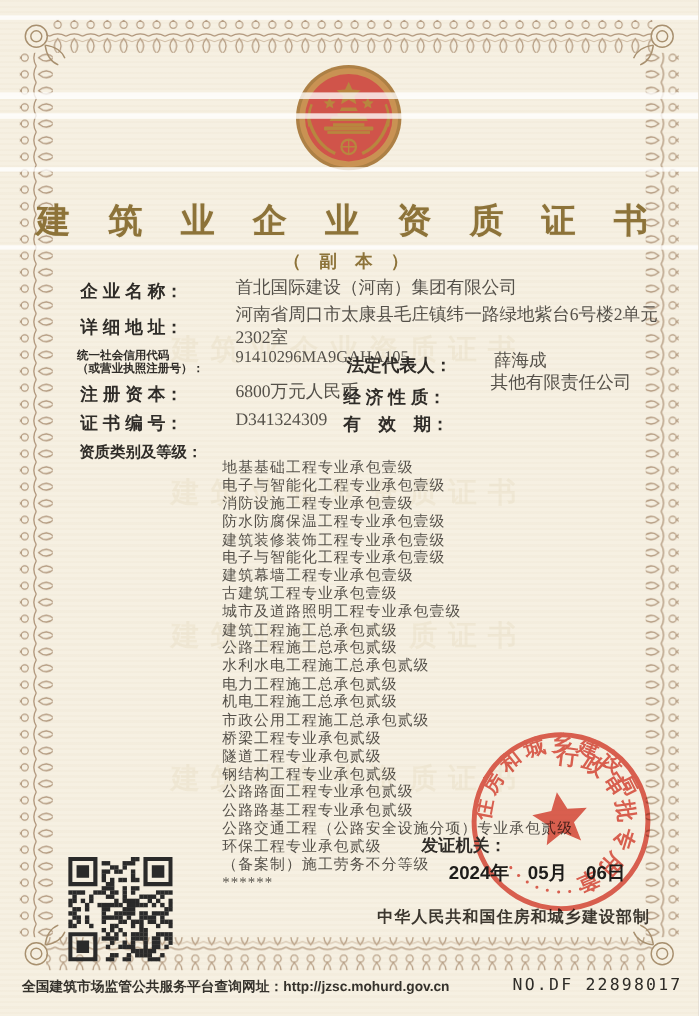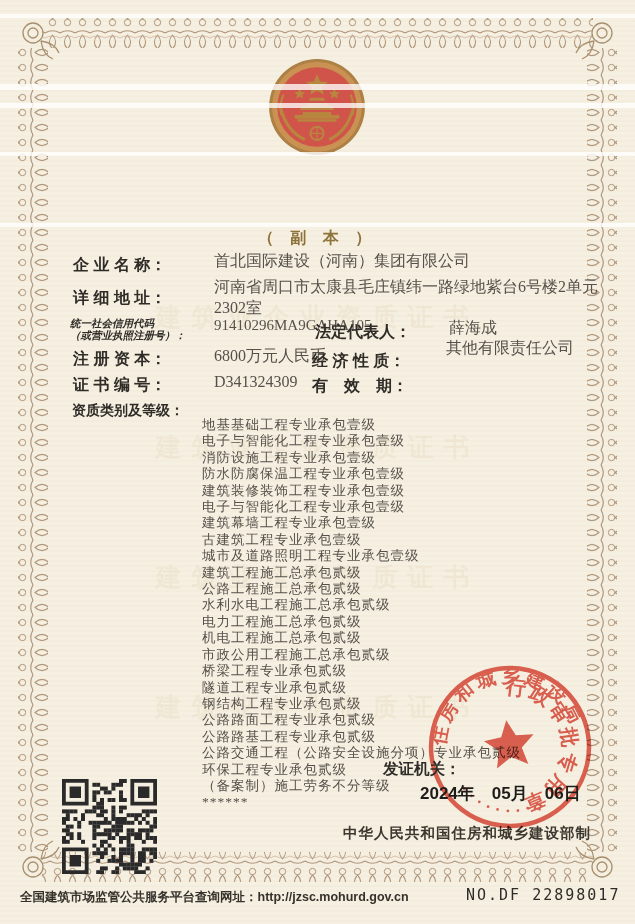--- a/index.html
+++ b/index.html
@@ -17,30 +17,30 @@
   
   .emblem{position:absolute;left:266px;top:58px;z-index:2;}
   
   .title{position:absolute;left:0;top:180px;width:100%;text-align:center;
          color:#8d7339;font-size:31px;font-weight:bold;letter-spacing:13px;z-index:2;
          text-shadow:0 0 1px rgba(141,115,57,.4);}
   .subtitle{position:absolute;left:0;top:228px;width:100%;text-align:center;
             color:#8d7339;font-size:16px;font-weight:bold;letter-spacing:6px;z-index:2;}
   
   .lbl{position:absolute;color:#2f2c28;font-weight:bold;font-size:16px;z-index:2;white-space:nowrap;}
-  .lbl-sm{position:absolute;color:#2f2c28;font-weight:bold;font-size:10.5px;line-height:11.5px;z-index:2;white-space:nowrap;font-style:italic;}
+  .lbl-sm{position:absolute;color:#2f2c28;font-weight:bold;font-size:10.5px;line-height:11.5px;z-index:2;white-space:nowrap;}
   .val{position:absolute;color:#55514a;font-size:16px;z-index:2;
        font-family:"Liberation Serif", serif;margin-left:28px;}
   .qual-label{position:absolute;left:72px;top:402px;color:#2f2c28;font-weight:bold;font-size:14px;z-index:2;}
   .qual-list{position:absolute;left:186px;top:417px;z-index:2;}
   .qual-list div{color:#55514a;font-size:13.5px;line-height:16.4px;
                  font-family:Liberation Serif, serif;letter-spacing:1px;white-space:nowrap;margin-left:16px;}
   .issuer{position:absolute;left:343px;top:759px;color:#2f2c28;font-weight:bold;font-size:15.5px;z-index:4;margin-left:40px;}
   .date-line{position:absolute;left:408px;top:782px;z-index:4;display:flex;gap:17px;
-             color:#1d1c1a;font-size:17px;font-weight:bold;margin-left:12px;}
+             color:#1d1c1a;font-size:17px;font-weight:bold;}
   .made-by{position:absolute;right:44px;top:824px;color:#3c372f;font-size:14.5px;font-weight:bold;z-index:2;letter-spacing:1px;}
   
   .seal{position:absolute;left:425px;top:662px;z-index:3;mix-blend-mode:multiply;opacity:.88;transform:rotate(-8deg);}
   .qr{position:absolute;left:62px;top:779px;z-index:2;}
   
   .footer-query{position:absolute;left:20px;top:889px;color:#35322c;font-size:12.5px;font-weight:bold;z-index:2;}
   .serial{position:absolute;left:466px;top:886px;color:#2e2c28;font-size:15px;z-index:2;
           font-family:"DejaVu Sans Mono", monospace;letter-spacing:2px;}
   
   .stripe{position:absolute;left:0;width:100%;background:rgba(255,255,255,.78);z-index:5;pointer-events:none;}
@@ -114,20 +114,21 @@
       <path d="M42 42 h16 l-1.5 -3 h-13 Z"></path>
     </g>
     <g stroke="#b8863f" fill="none" stroke-width="2">
       <circle cx="50" cy="74" r="6.5"></circle>
       <path d="M43.5 74 h13 M50 67.5 v13" stroke-width="1.2"></path>
       <path d="M14 48 q 6 24 24 32 M86 48 q -6 24 -24 32" stroke-width="3"></path>
       <path d="M17 36 q -4 10 -2 20 M83 36 q 4 10 2 20" stroke-width="2.2"></path>
     </g>
   </svg>
 
+  <div class="title">建 筑 业 企 业 资 质 证 书</div>
   <div class="subtitle">（ 副 本 ）</div>
 
   <div class="lbl" style="left:73px;top:255px">企 业 名 称：</div>
   <div class="val" style="left:186px;top:251px;width:400px">首北国际建设（河南）集团有限公司</div>
 
   <div class="lbl" style="left:73px;top:288px">详 细 地 址：</div>
   <div class="val" style="left:186px;top:276px;width:408px;line-height:21px">河南省周口市太康县毛庄镇纬一路绿地紫台6号楼2单元2302室</div>
 
   <div class="lbl-sm" style="left:70px;top:318px">
     <span>统一社会信用代码</span><br>

